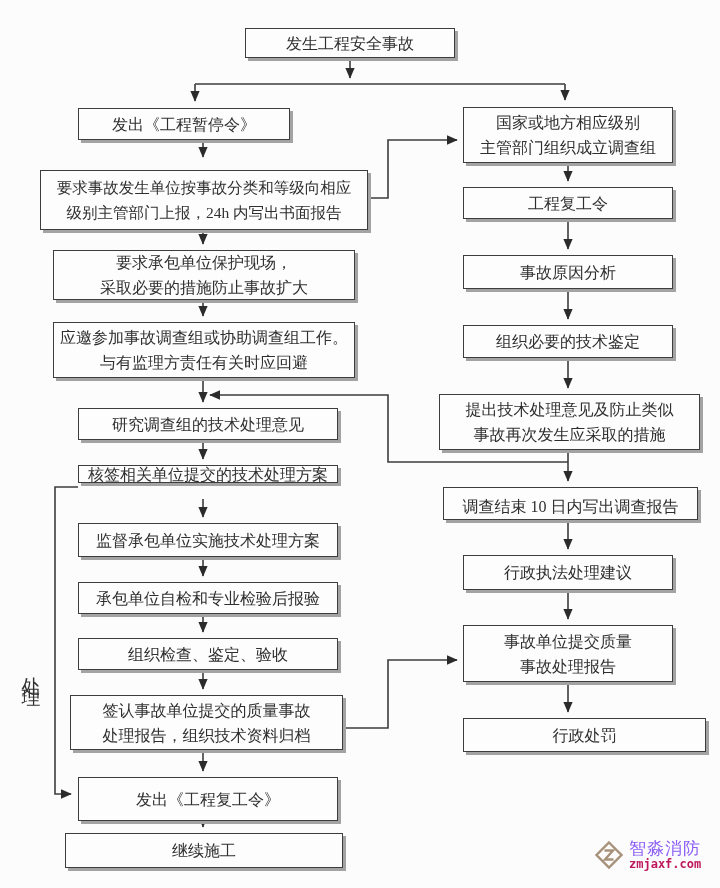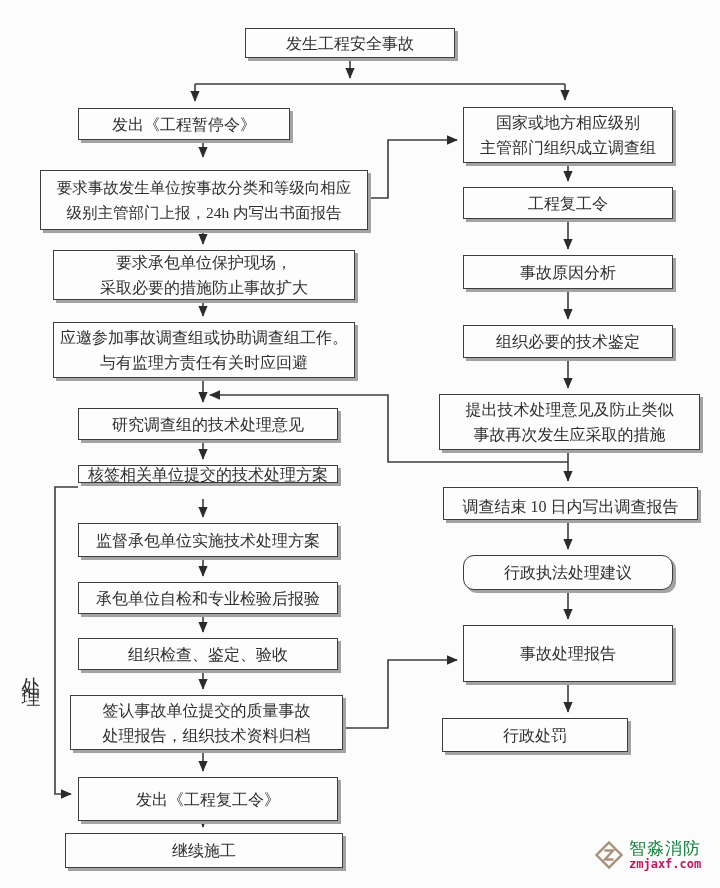--- a/index.html
+++ b/index.html
@@ -30,35 +30,35 @@
   #b-l10{left:70px;top:695px;width:273px;height:55px;text-align:right;}
   #b-l11{left:78px;top:777px;width:260px;height:44px;}
   #b-l12{left:65px;top:833px;width:278px;height:35px;text-align:right;}
   
   #b-r1{left:463px;top:107px;width:210px;height:56px;}
   #b-r2{left:463px;top:187px;width:210px;height:32px;}
   #b-r3{left:463px;top:255px;width:210px;height:34px;}
   #b-r4{left:463px;top:325px;width:210px;height:33px;}
   #b-r5{left:439px;top:394px;width:261px;height:56px;}
   #b-r6{left:443px;top:487px;width:255px;height:33px;justify-content:flex-end;}
-  #b-r7{left:463px;top:555px;width:210px;height:35px;border-radius:11px;}
+  #b-r7{left:463px;top:555px;width:210px;height:35px;}
   #b-r8{left:463px;top:625px;width:210px;height:57px;}
-  #b-r9{left:442px;top:718px;width:186px;height:34px;}
+  #b-r9{left:463px;top:718px;width:243px;height:34px;}
 
   #side-label{
     position:absolute;left:20px;top:638px;width:24px;height:70px;
     display:flex;flex-direction:column;align-items:center;justify-content:space-between;
     font-size:19px;writing-mode:vertical-rl;letter-spacing:12px;z-index:2;
   }
   #watermark{
     position:absolute;left:594px;top:840px;display:flex;align-items:center;gap:5px;z-index:3;
     font-family:"Liberation Sans","DejaVu Sans",sans-serif;
   }
   #wm-text{display:flex;flex-direction:column;line-height:1.05;}
-  #wm-brand{font-size:17px;color:#15803d;letter-spacing:1px;}
+  #wm-brand{font-size:17px;color:#8b5cf6;letter-spacing:1px;}
   #wm-domain{font-size:12px;font-weight:bold;color:#be185d;font-family:"DejaVu Sans Mono",monospace;}
 </style>
 </head>
 <body>
 
 <div id="canvas">
 
   <svg id="connectors" viewBox="0 0 720 888" xmlns="http://www.w3.org/2000/svg">
     <defs>
       <marker id="arrw" markerWidth="8" markerHeight="8" refX="6.5" refY="3" orient="auto">
@@ -162,20 +162,21 @@
     <div>提出技术处理意见及防止类似</div>
     <div>事故再次发生应采取的措施</div>
   </div>
   <div class="fbox" id="b-r6">
     <div>调查结束 10 日内写出调查报告</div>
   </div>
   <div class="fbox" id="b-r7">
     <div>行政执法处理建议</div>
   </div>
   <div class="fbox" id="b-r8">
+    <div>事故单位提交质量</div>
     <div>事故处理报告</div>
   </div>
   <div class="fbox" id="b-r9">
     <div>行政处罚</div>
   </div>
 
   <div id="side-label">处理</div>
 
   <div id="watermark">
     <svg width="30" height="30" viewBox="0 0 30 30">

